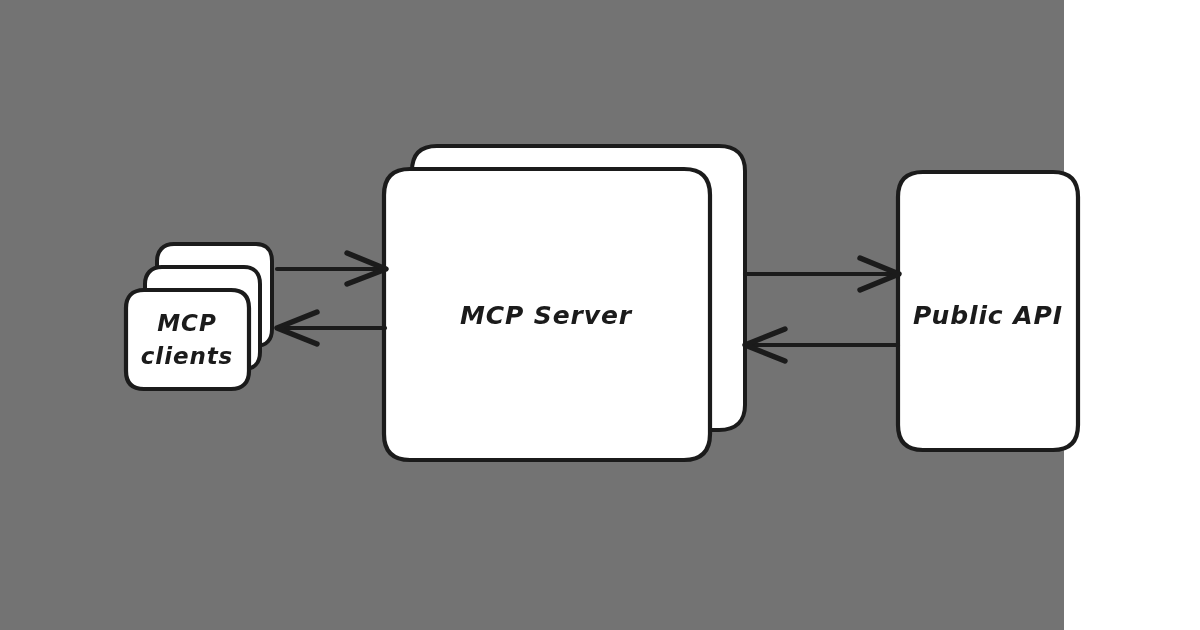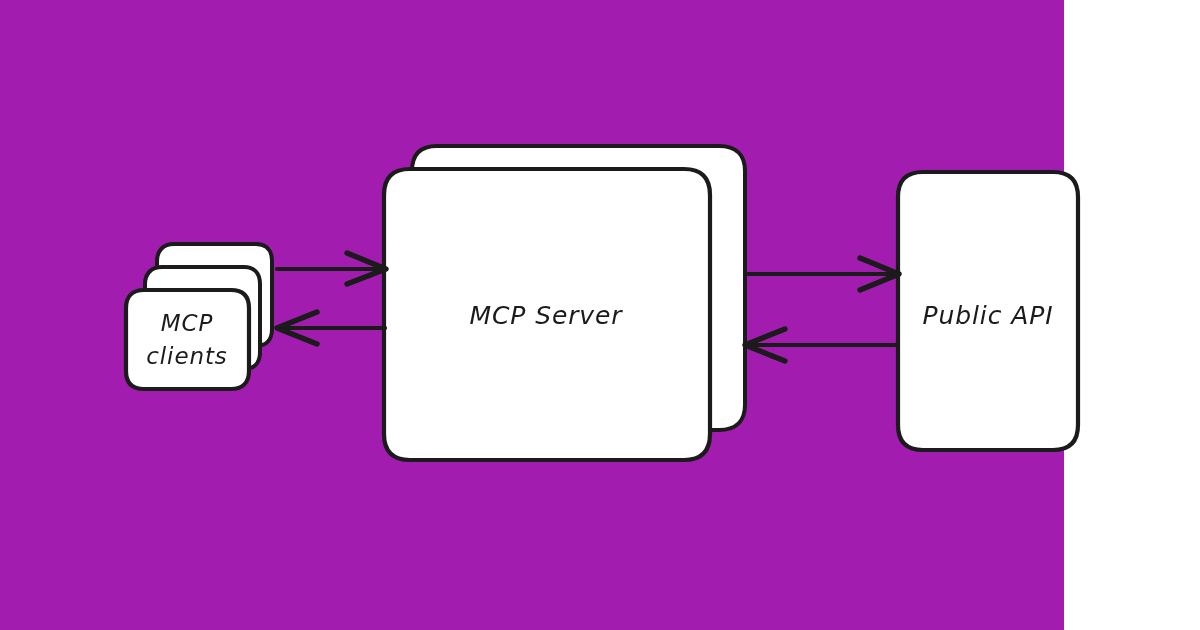--- a/index.html
+++ b/index.html
@@ -11,21 +11,22 @@
   body {
     width: 1200px;
     height: 630px;
     overflow: hidden;
     font-family: "DejaVu Sans", sans-serif;
   }
   #diagram-canvas {
     position: relative;
     width: 1064px;
     height: 630px;
-    background: #a21caf;
+    background: #737373;
+    font-weight: bold;
   }
   #diagram-svg {
     position: absolute;
     top: 0;
     left: 0;
     width: 1200px;
     height: 630px;
     display: block;
   }
   .node-shape {

